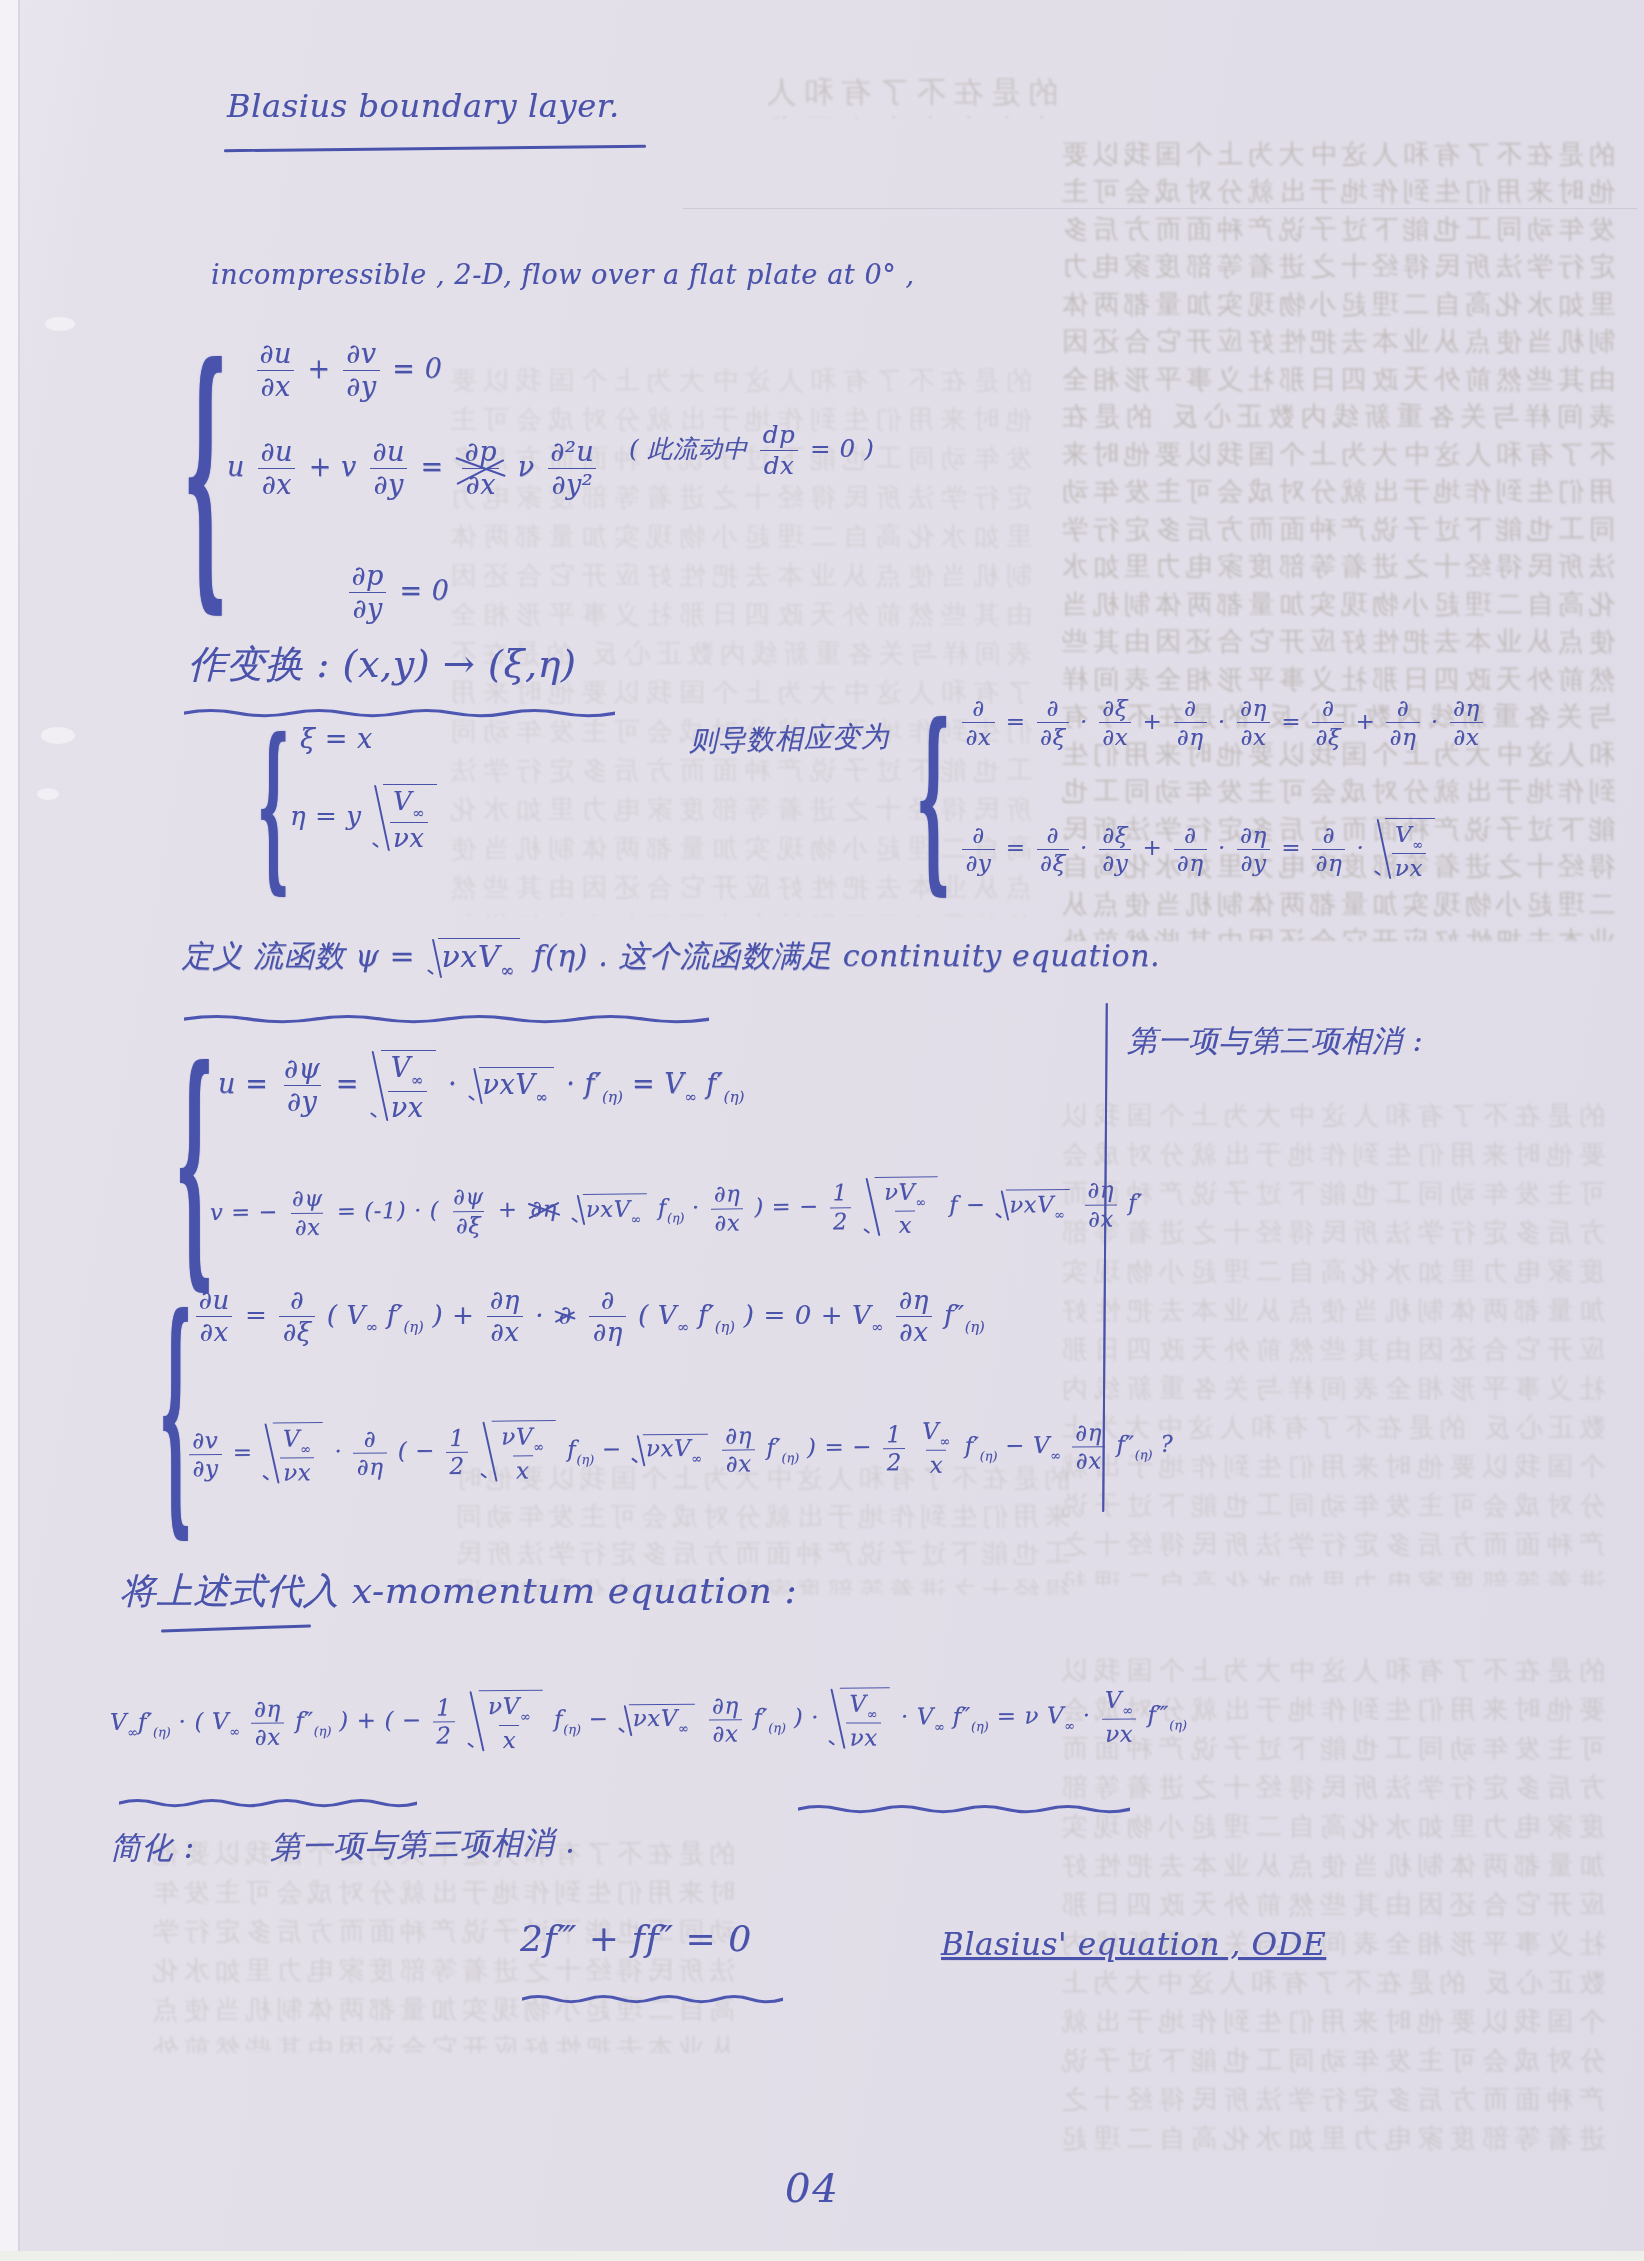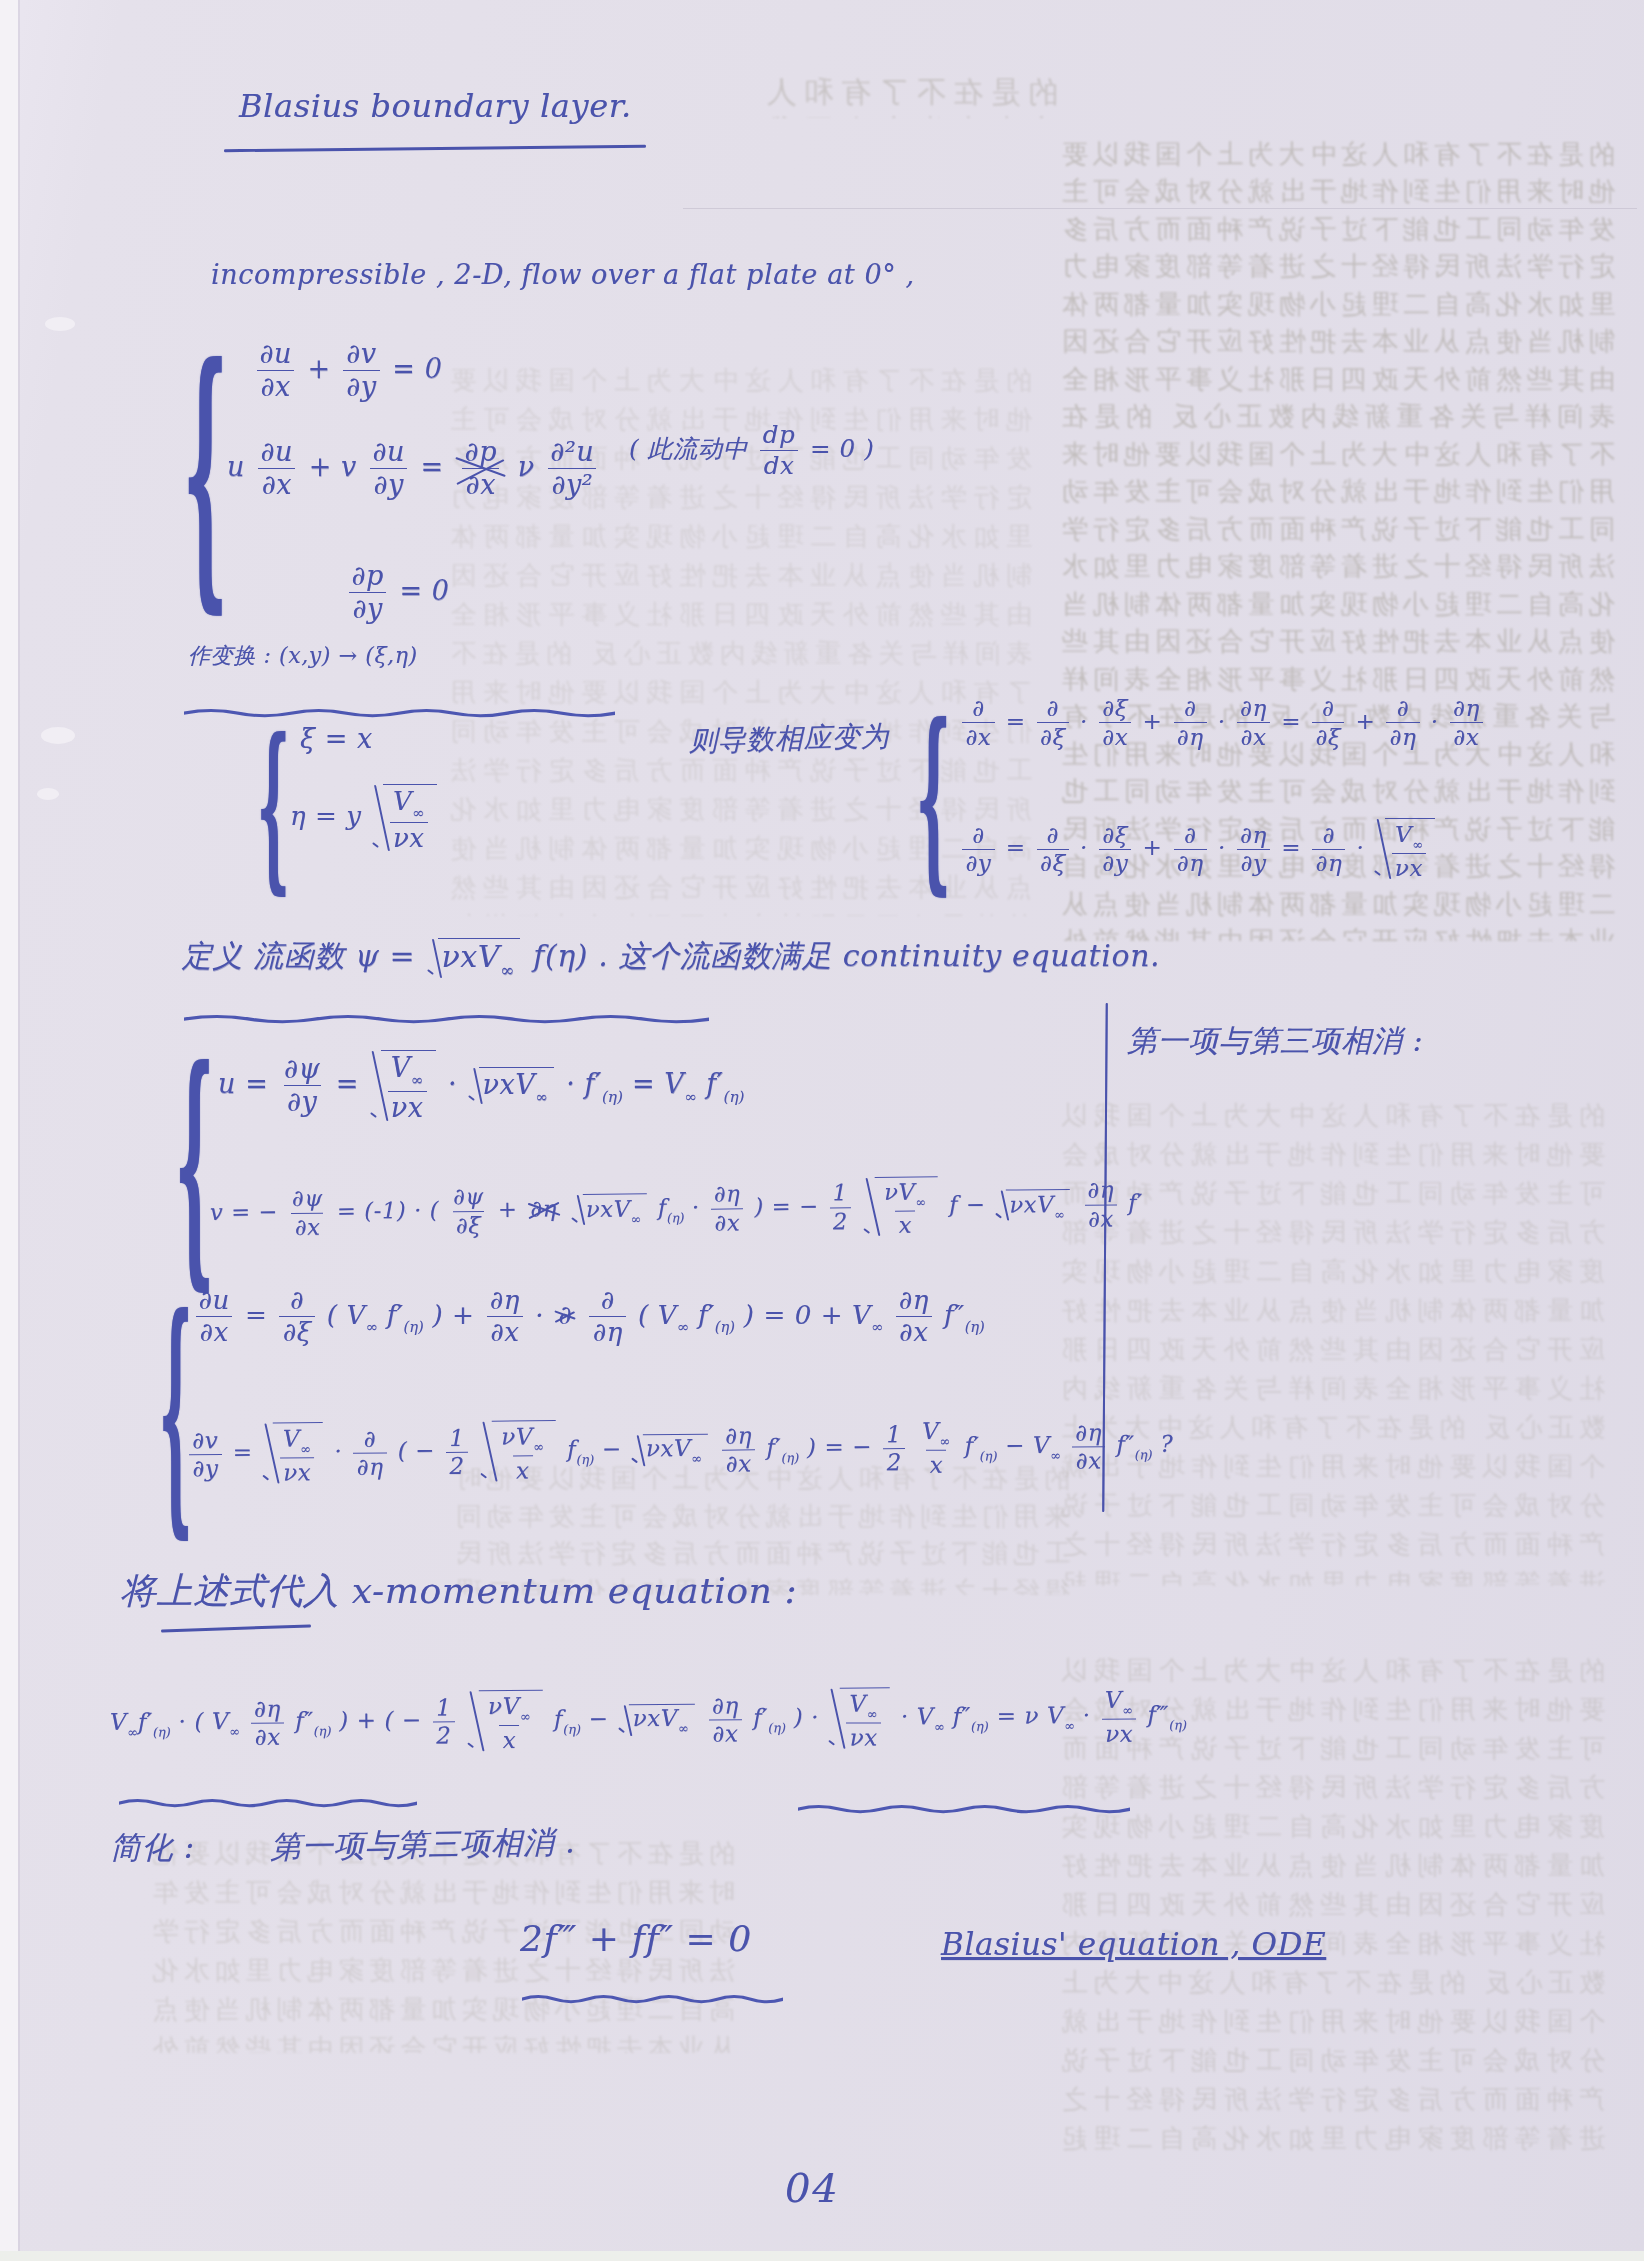--- a/index.html
+++ b/index.html
@@ -74,21 +74,21 @@
 
 <div class="faintline" style="left:683px;top:208px;width:954px;"></div>
 
 <div class="edge-left"></div>
 <div class="edge-seam"></div>
 <div class="edge-bottom"></div>
 <div class="patch" style="left:45px;top:317px;width:30px;height:14px;"></div>
 <div class="patch" style="left:41px;top:727px;width:34px;height:17px;"></div>
 <div class="patch" style="left:37px;top:788px;width:22px;height:11.6px;"></div>
 
-<div class="hand" style="left:227px;top:90px;font-size:32px;margin-left:12px;">Blasius boundary layer.</div>
+<div class="hand" style="left:227px;top:90px;font-size:32px;">Blasius boundary layer.</div>
 <div class="uline" style="left:224px;top:147px;width:422px;transform:rotate(-0.6deg);"></div>
 
 <div class="hand" style="left:211px;top:261px;font-size:27px;font-style:italic;">incompressible , 2-D,  flow over a flat plate at 0° ,</div>
 
 <div class="brace" style="left:183px;top:332px;font-size:97px;transform:scaleY(2.9) scaleX(0.72);transform-origin:top left;">{</div>
 <div class="hand" style="left:253px;top:340px;font-size:27px;"><span class="frac">
       <span class="num">∂u</span>
       <span class="den">∂x</span>
     </span> + <span class="frac">
       <span class="num">∂v</span>
@@ -109,21 +109,21 @@
     </span></div>
 <div class="hand" style="left:629px;top:422px;font-size:24.5px;">( 此流动中 <span class="frac">
       <span class="num">dp</span>
       <span class="den">dx</span>
     </span> = 0 )</div>
 <div class="hand" style="left:345px;top:562px;font-size:27px;"><span class="frac">
       <span class="num">∂p</span>
       <span class="den">∂y</span>
     </span> = 0</div>
 
-<div class="hand" style="left:188px;top:645px;font-size:22px;text-align:center;">作变换 :  (x,y) → (ξ,η)</div>
+<div class="hand" style="left:188px;top:645px;font-size:38px;text-align:center;">作变换 :  (x,y) → (ξ,η)</div>
 <div class="wave" style="left:184px;top:708px;width:431px;">
     <svg viewBox="0 0 160 14" preserveAspectRatio="none" width="100%" height="100%">
       <path d="M0 7 Q10 0 20 7 T40 7 T60 7 T80 7 T100 7 T120 7 T140 7 T160 7" fill="none" stroke="currentColor" stroke-width="4" stroke-linecap="round"></path>
     </svg>
   </div>
 
 <div class="brace" style="left:257px;top:717px;font-size:64px;transform:scaleY(2.8) scaleX(0.8);transform-origin:top left;">{</div>
 <div class="hand" style="left:300px;top:725px;font-size:27px;">ξ = x</div>
 <div class="hand" style="left:290px;top:784px;font-size:26px;">η = y <span class="sqrt">
       <span class="tick"></span>

